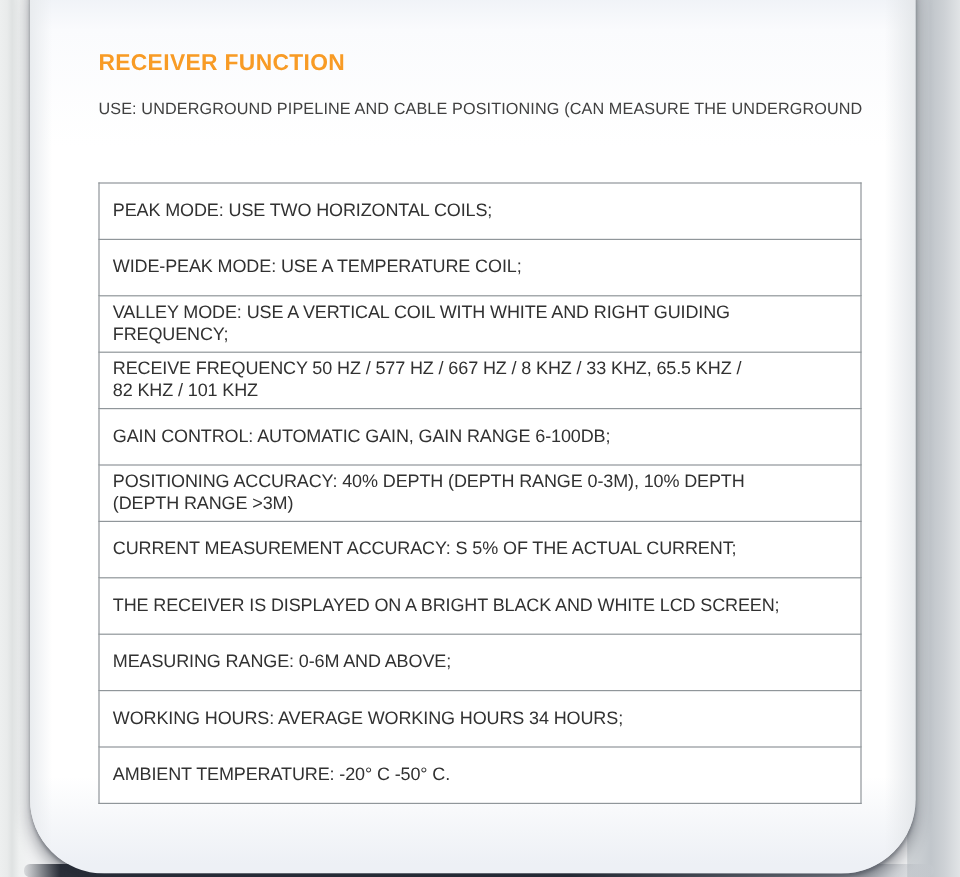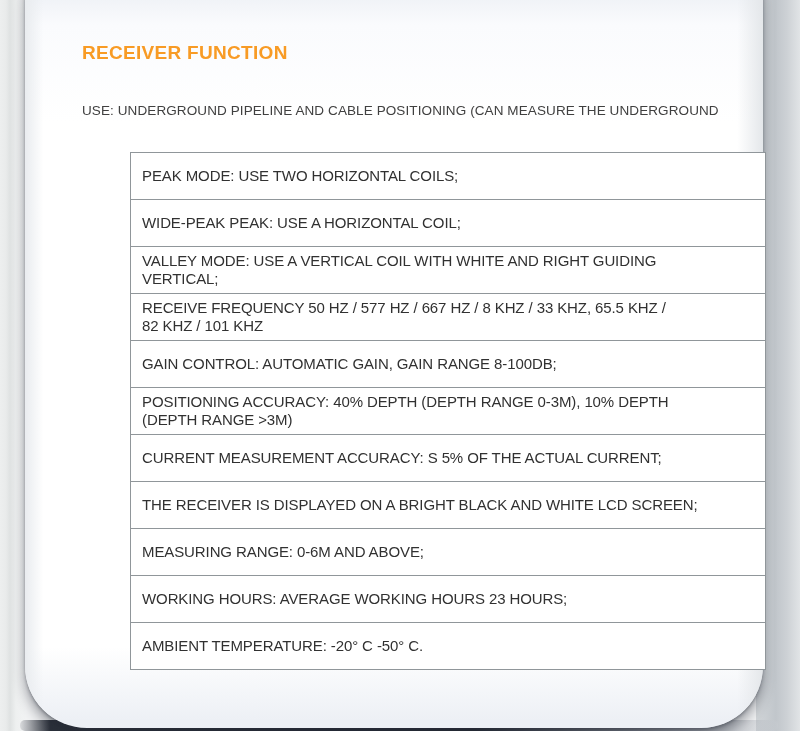--- a/index.html
+++ b/index.html
@@ -27,27 +27,27 @@
       linear-gradient(90deg,#e9ecef 0%,rgba(255,255,255,0) 2.5%,rgba(255,255,255,0) 96.5%,#e4e7ea 100%),
       linear-gradient(180deg,#eef1f6 9%,#fafbfd 13%,#ffffff 25%,#ffffff 90%,#edf0f5 99%);
     box-shadow:0 2px 3px rgba(40,45,58,0.35), 0 8px 13px rgba(35,40,52,0.45);
   }
   .content{position:absolute;left:0;top:0;width:800px;height:731px;}
   .title{
     position:absolute;left:82px;top:42px;margin:0;
     font-size:19px;font-weight:700;letter-spacing:0.3px;color:#F89B25;
   }
   .subtitle{
-    position:absolute;left:82px;top:96px;margin:0;
+    position:absolute;left:82px;top:76px;margin:0;
     font-size:13.5px;color:#404040;line-height:29px;letter-spacing:0.1px;
   }
   .subtitle span{display:block;white-space:nowrap;}
   table.spec{
     position:absolute;left:82px;top:152px;width:636px;
-    border-collapse:collapse;table-layout:fixed;margin-left:48px;
+    border-collapse:collapse;table-layout:fixed;
   }
   table.spec tr{height:47px;}
   table.spec td{
     border:1px solid #90969a;background:#ffffff;
     padding:2px 8px 2px 11px;vertical-align:middle;
     font-size:15px;color:#313131;letter-spacing:-0.1px;line-height:18.5px;
   }
   .spec-line{white-space:nowrap;}
 </style>
 </head>
@@ -67,38 +67,38 @@
 
     <table class="spec">
       <tbody id="spec-body">
           <tr>
             <td>
               <div class="spec-line">PEAK MODE: USE TWO HORIZONTAL COILS;</div>
             </td>
           </tr>
           <tr>
             <td>
-              <div class="spec-line">WIDE-PEAK PEAK: USE A HORIZONTAL COIL;</div>
+              <div class="spec-line">WIDE-PEAK MODE: USE A TEMPERATURE COIL;</div>
             </td>
           </tr>
           <tr>
             <td>
               <div class="spec-line">VALLEY MODE: USE A VERTICAL COIL WITH WHITE AND RIGHT GUIDING</div>
-              <div class="spec-line">VERTICAL;</div>
+              <div class="spec-line">FREQUENCY;</div>
             </td>
           </tr>
           <tr>
             <td>
               <div class="spec-line">RECEIVE FREQUENCY 50 HZ / 577 HZ / 667 HZ / 8 KHZ / 33 KHZ, 65.5 KHZ /</div>
               <div class="spec-line">82 KHZ / 101 KHZ</div>
             </td>
           </tr>
           <tr>
             <td>
-              <div class="spec-line">GAIN CONTROL: AUTOMATIC GAIN, GAIN RANGE 8-100DB;</div>
+              <div class="spec-line">GAIN CONTROL: AUTOMATIC GAIN, GAIN RANGE 6-100DB;</div>
             </td>
           </tr>
           <tr>
             <td>
               <div class="spec-line">POSITIONING ACCURACY: 40% DEPTH (DEPTH RANGE 0-3M), 10% DEPTH</div>
               <div class="spec-line">(DEPTH RANGE &gt;3M)</div>
             </td>
           </tr>
           <tr>
             <td>
@@ -110,21 +110,21 @@
               <div class="spec-line">THE RECEIVER IS DISPLAYED ON A BRIGHT BLACK AND WHITE LCD SCREEN;</div>
             </td>
           </tr>
           <tr>
             <td>
               <div class="spec-line">MEASURING RANGE: 0-6M AND ABOVE;</div>
             </td>
           </tr>
           <tr>
             <td>
-              <div class="spec-line">WORKING HOURS: AVERAGE WORKING HOURS 23 HOURS;</div>
+              <div class="spec-line">WORKING HOURS: AVERAGE WORKING HOURS 34 HOURS;</div>
             </td>
           </tr>
           <tr>
             <td>
               <div class="spec-line">AMBIENT TEMPERATURE: -20° C -50° C.</div>
             </td>
           </tr>
         </tbody>
     </table>
   </div>

